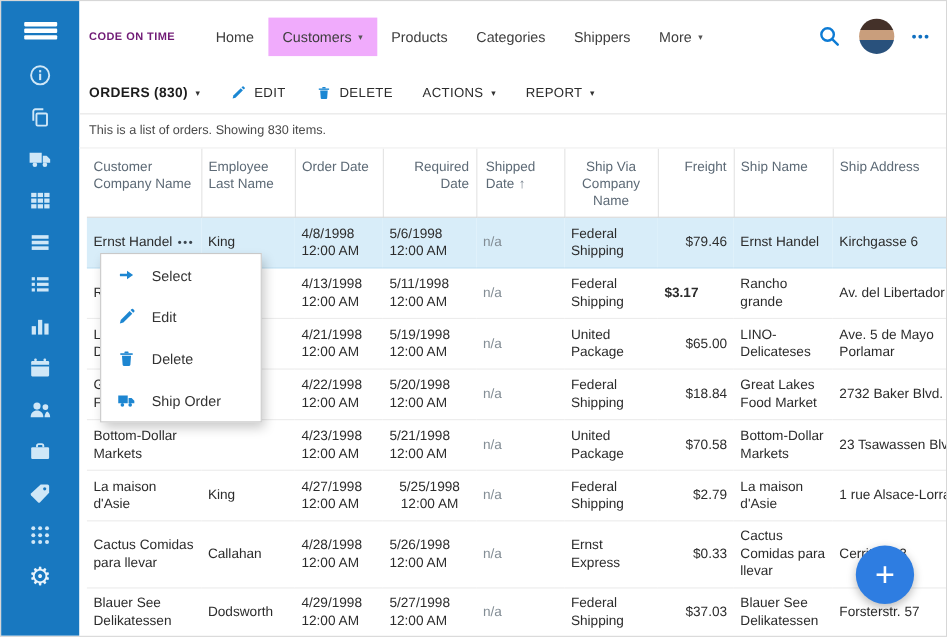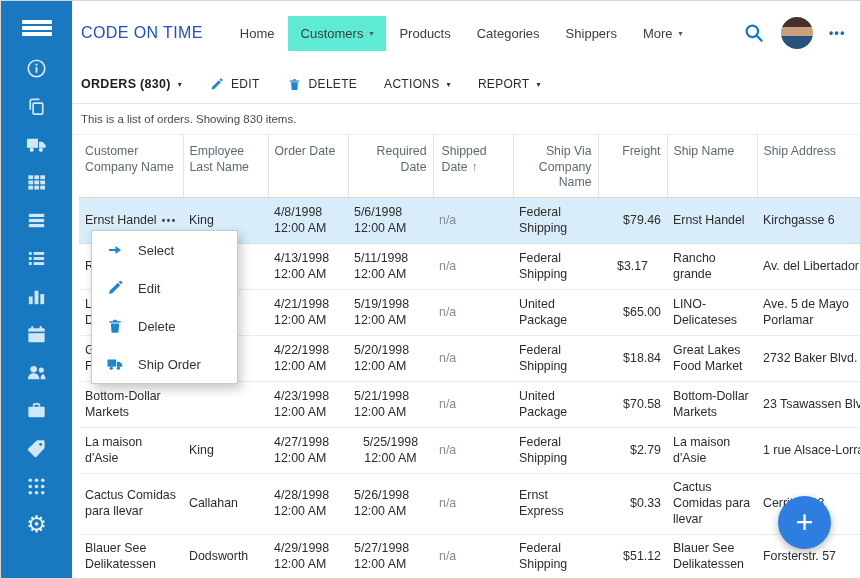--- a/index.html
+++ b/index.html
@@ -15,26 +15,26 @@
   .hamburger { height: 26px; display: flex; flex-direction: column; justify-content: center;
     margin-bottom: 8px; cursor: pointer; }
   .hamburger .bar { width: 30px; height: 3.6px; background: #fff; border-radius: 1px; margin: 2.7px 0; }
   .side-btn { width: 71px; height: 38px; display: flex; align-items: center; justify-content: center;
     color: #cfe7f7; cursor: pointer; }
   .side-btn svg { width: 23px; height: 23px; }
   .side-btn.gear { color: #eaf4fb; font-size: 23px; line-height: 1; }
   
   .main { flex: 1; min-width: 0; display: flex; flex-direction: column; }
   .app-header { flex: 0 0 64px; display: flex; align-items: center; padding: 0 14px 0 9px; }
-  .brand { font-size: 16px; font-weight: 400; color: #1d4ed8; letter-spacing: .4px;
+  .brand { font-size: 10px; font-weight: 700; color: #701a75; letter-spacing: .4px;
     margin-right: 24px; white-space: nowrap; }
   .nav { display: flex; align-items: center; }
   .nav-item { display: flex; align-items: center; gap: 6px; padding: 10px 13px;
     font-size: 13px; color: #3d3d3d; cursor: pointer; white-space: nowrap; }
-  .nav-item.active { background: #5eead4; }
+  .nav-item.active { background: #f0abfc; }
   .caret { font-size: 8px; color: #555; }
   .header-right { margin-left: auto; display: flex; align-items: center; gap: 16px; }
   .search-btn { color: #0d7bd4; display: flex; cursor: pointer; }
   .search-btn svg { width: 22px; height: 22px; }
   .avatar { width: 32px; height: 32px; border-radius: 50%; cursor: pointer;
     background: linear-gradient(180deg,#443129 0%,#443129 32%,#c99e7c 32%,#c99e7c 60%,#29517c 60%); }
   .overflow-btn { color: #0f6fc0; font-size: 12px; font-weight: 700; letter-spacing: 1.5px; cursor: pointer; }
   
   .toolbar { flex: 0 0 39px; display: flex; align-items: center; gap: 27px;
     padding-left: 9px; border-bottom: 1px solid #e4e4e4; }
@@ -263,21 +263,21 @@
 
     <div class="table-wrap">
       <table>
         <thead>
             <tr>
               <th style="width: 104px; text-align: left;">Customer Company Name</th>
               <th style="width: 85px; text-align: left;">Employee Last Name</th>
               <th style="width: 80px; text-align: left;">Order Date</th>
               <th style="width: 85px; text-align: right;">Required Date</th>
               <th style="width: 80px; text-align: left; padding-left: 8px;">Shipped Date<span class="sort">↑</span></th>
-              <th style="width: 85px; text-align: right;">Ship Via Company Name</th>
+              <th style="width: 85px; text-align: center;">Ship Via Company Name</th>
               <th style="width: 69px; text-align: right;">Freight</th>
               <th style="width: 90px; text-align: left;">Ship Name</th>
               <th style="width: 140px; text-align: left;">Ship Address</th>
             </tr>
           </thead>
         <tbody>
             <tr class="body-row selected">
               <td style="text-align: left;">Ernst Handel<span class="row-dots">•••</span></td>
               <td style="text-align: left;">King</td>
               <td style="text-align: left;">4/8/1998 12:00 AM</td>
@@ -288,21 +288,21 @@
               <td style="text-align: left;">Ernst Handel</td>
               <td style="text-align: left;">Kirchgasse 6</td>
             </tr>
             <tr class="body-row">
               <td style="text-align: left;">Rancho grande</td>
               <td style="text-align: left;"></td>
               <td style="text-align: left;">4/13/1998 12:00 AM</td>
               <td style="text-align: left;">5/11/1998 12:00 AM</td>
               <td class="na" style="text-align: left;">n/a</td>
               <td style="text-align: left;">Federal Shipping</td>
-              <td style="text-align: center;">$3.17</td>
+              <td style="text-align: left; font-weight: bold;">$3.17</td>
               <td style="text-align: left;">Rancho grande</td>
               <td style="text-align: left;">Av. del Libertador 900</td>
             </tr>
             <tr class="body-row">
               <td style="text-align: left;">LINO-Delicateses</td>
               <td style="text-align: left;"></td>
               <td style="text-align: left;">4/21/1998 12:00 AM</td>
               <td style="text-align: left;">5/19/1998 12:00 AM</td>
               <td class="na" style="text-align: left;">n/a</td>
               <td style="text-align: left;">United Package</td>
@@ -354,21 +354,21 @@
               <td style="text-align: left;">Cactus Comidas para llevar</td>
               <td style="text-align: left;">Cerrito 333</td>
             </tr>
             <tr class="body-row">
               <td style="text-align: left;">Blauer See Delikatessen</td>
               <td style="text-align: left;">Dodsworth</td>
               <td style="text-align: left;">4/29/1998 12:00 AM</td>
               <td style="text-align: left;">5/27/1998 12:00 AM</td>
               <td class="na" style="text-align: left;">n/a</td>
               <td style="text-align: left;">Federal Shipping</td>
-              <td style="text-align: right;">$51.12</td>
+              <td style="text-align: right;">$37.03</td>
               <td style="text-align: left;">Blauer See Delikatessen</td>
               <td style="text-align: left;">Forsterstr. 57</td>
             </tr>
           </tbody>
       </table>
     </div>
   </div>
 
   <div class="context-menu">
     <div class="menu-item">

